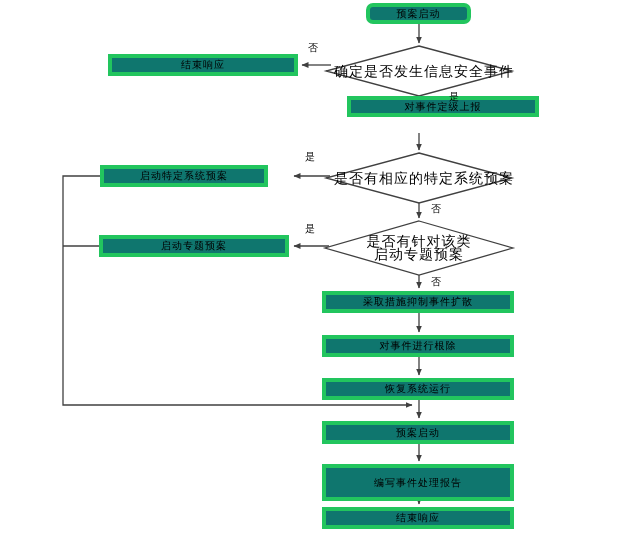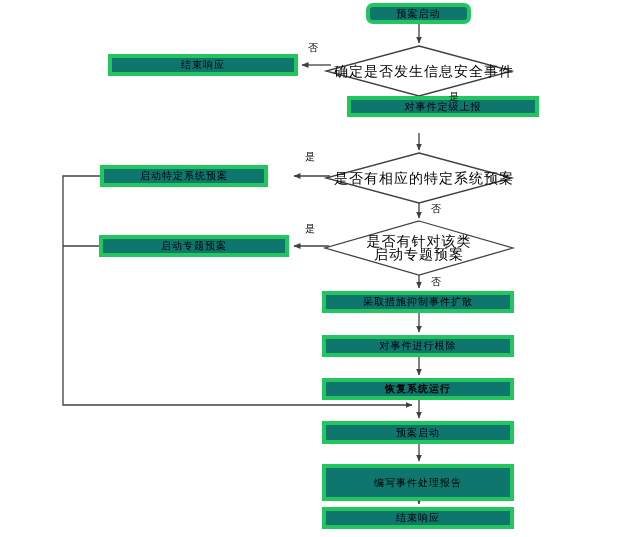--- a/index.html
+++ b/index.html
@@ -96,21 +96,21 @@
     <span style="display:block;">是否有针对该类</span>
     <span style="display:block;">启动专题预案</span>
   </div>
 
   <div class="node" style="left:99px;top:235px;width:190px;height:22px;">启动专题预案</div>
 
   <div class="node" style="left:322px;top:291px;width:192px;height:22px;">采取措施抑制事件扩散</div>
 
   <div class="node" style="left:322px;top:335px;width:192px;height:22px;">对事件进行根除</div>
 
-  <div class="node" style="left:322px;top:378px;width:192px;height:22px;font-weight:bold;">恢复系统运行</div>
+  <div class="node" style="left:322px;top:378px;width:192px;height:22px;">恢复系统运行</div>
 
   <div class="node" style="left:322px;top:421px;width:192px;height:23px;">预案启动</div>
 
   <div class="node" style="left:322px;top:464px;width:192px;height:37px;">编写事件处理报告</div>
 
   <div class="node" style="left:322px;top:507px;width:192px;height:22px;">结束响应</div>
 
   <div class="elabel" style="left:308px;top:43px;">否</div>
   <div class="elabel" style="left:449px;top:92px;">是</div>
   <div class="elabel" style="left:305px;top:152px;">是</div>

